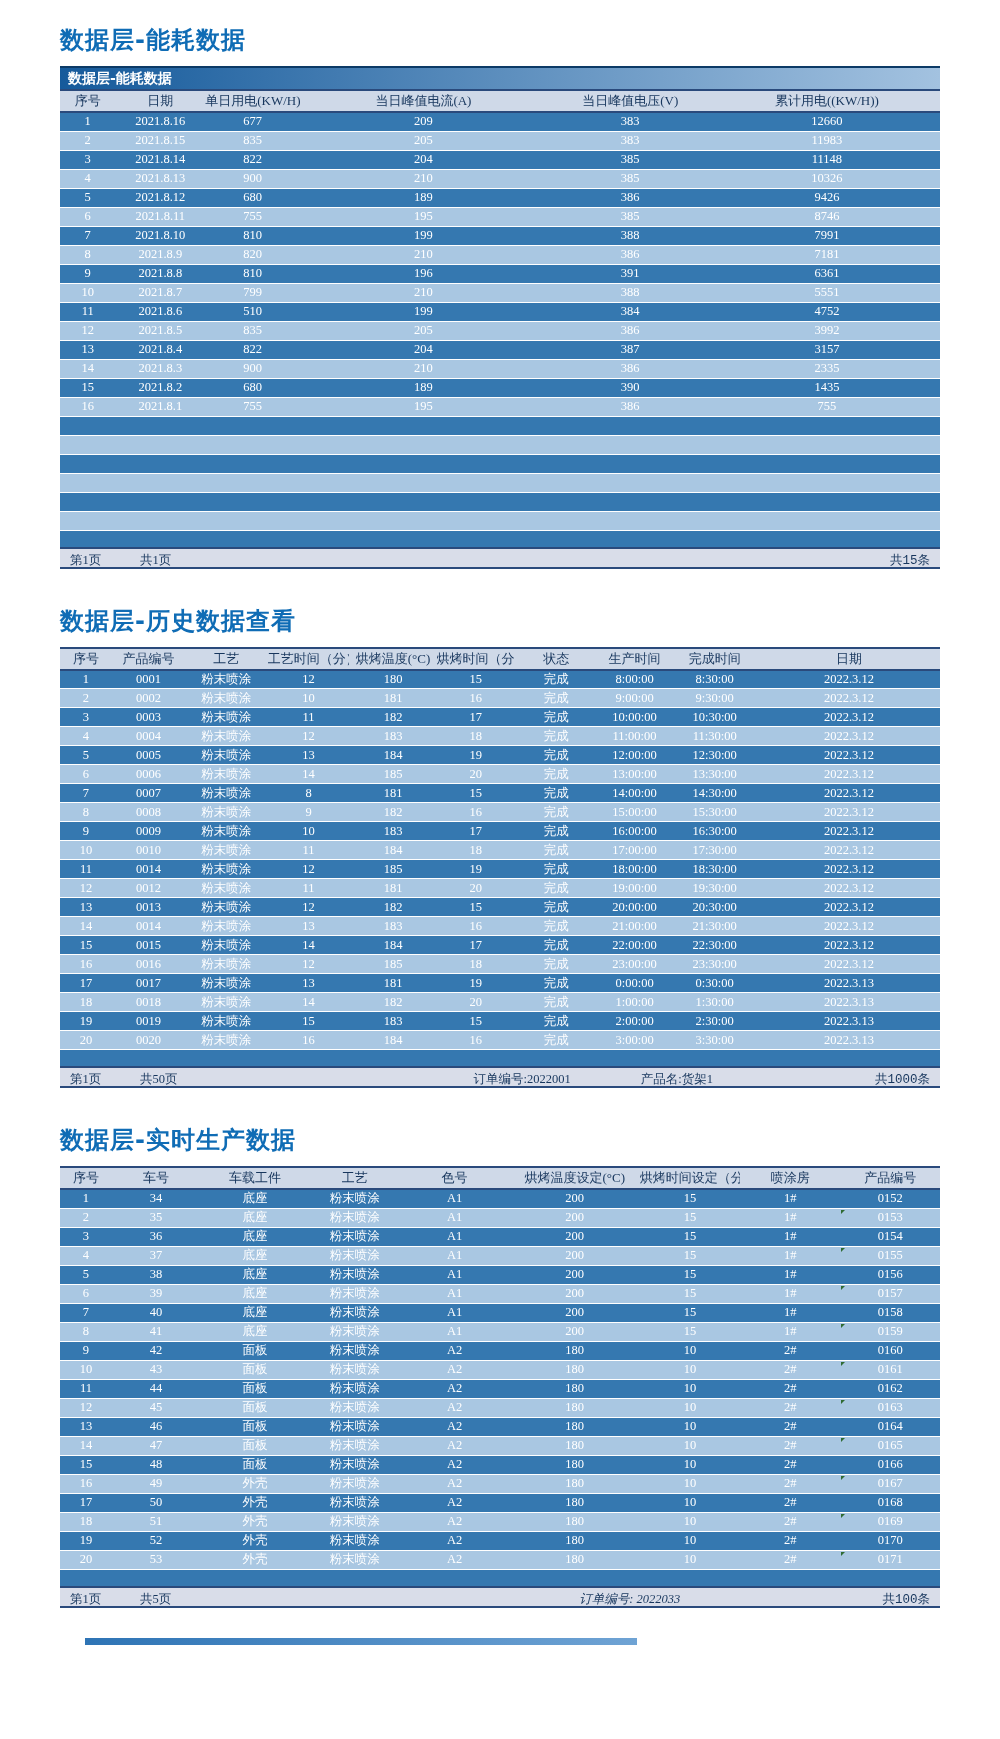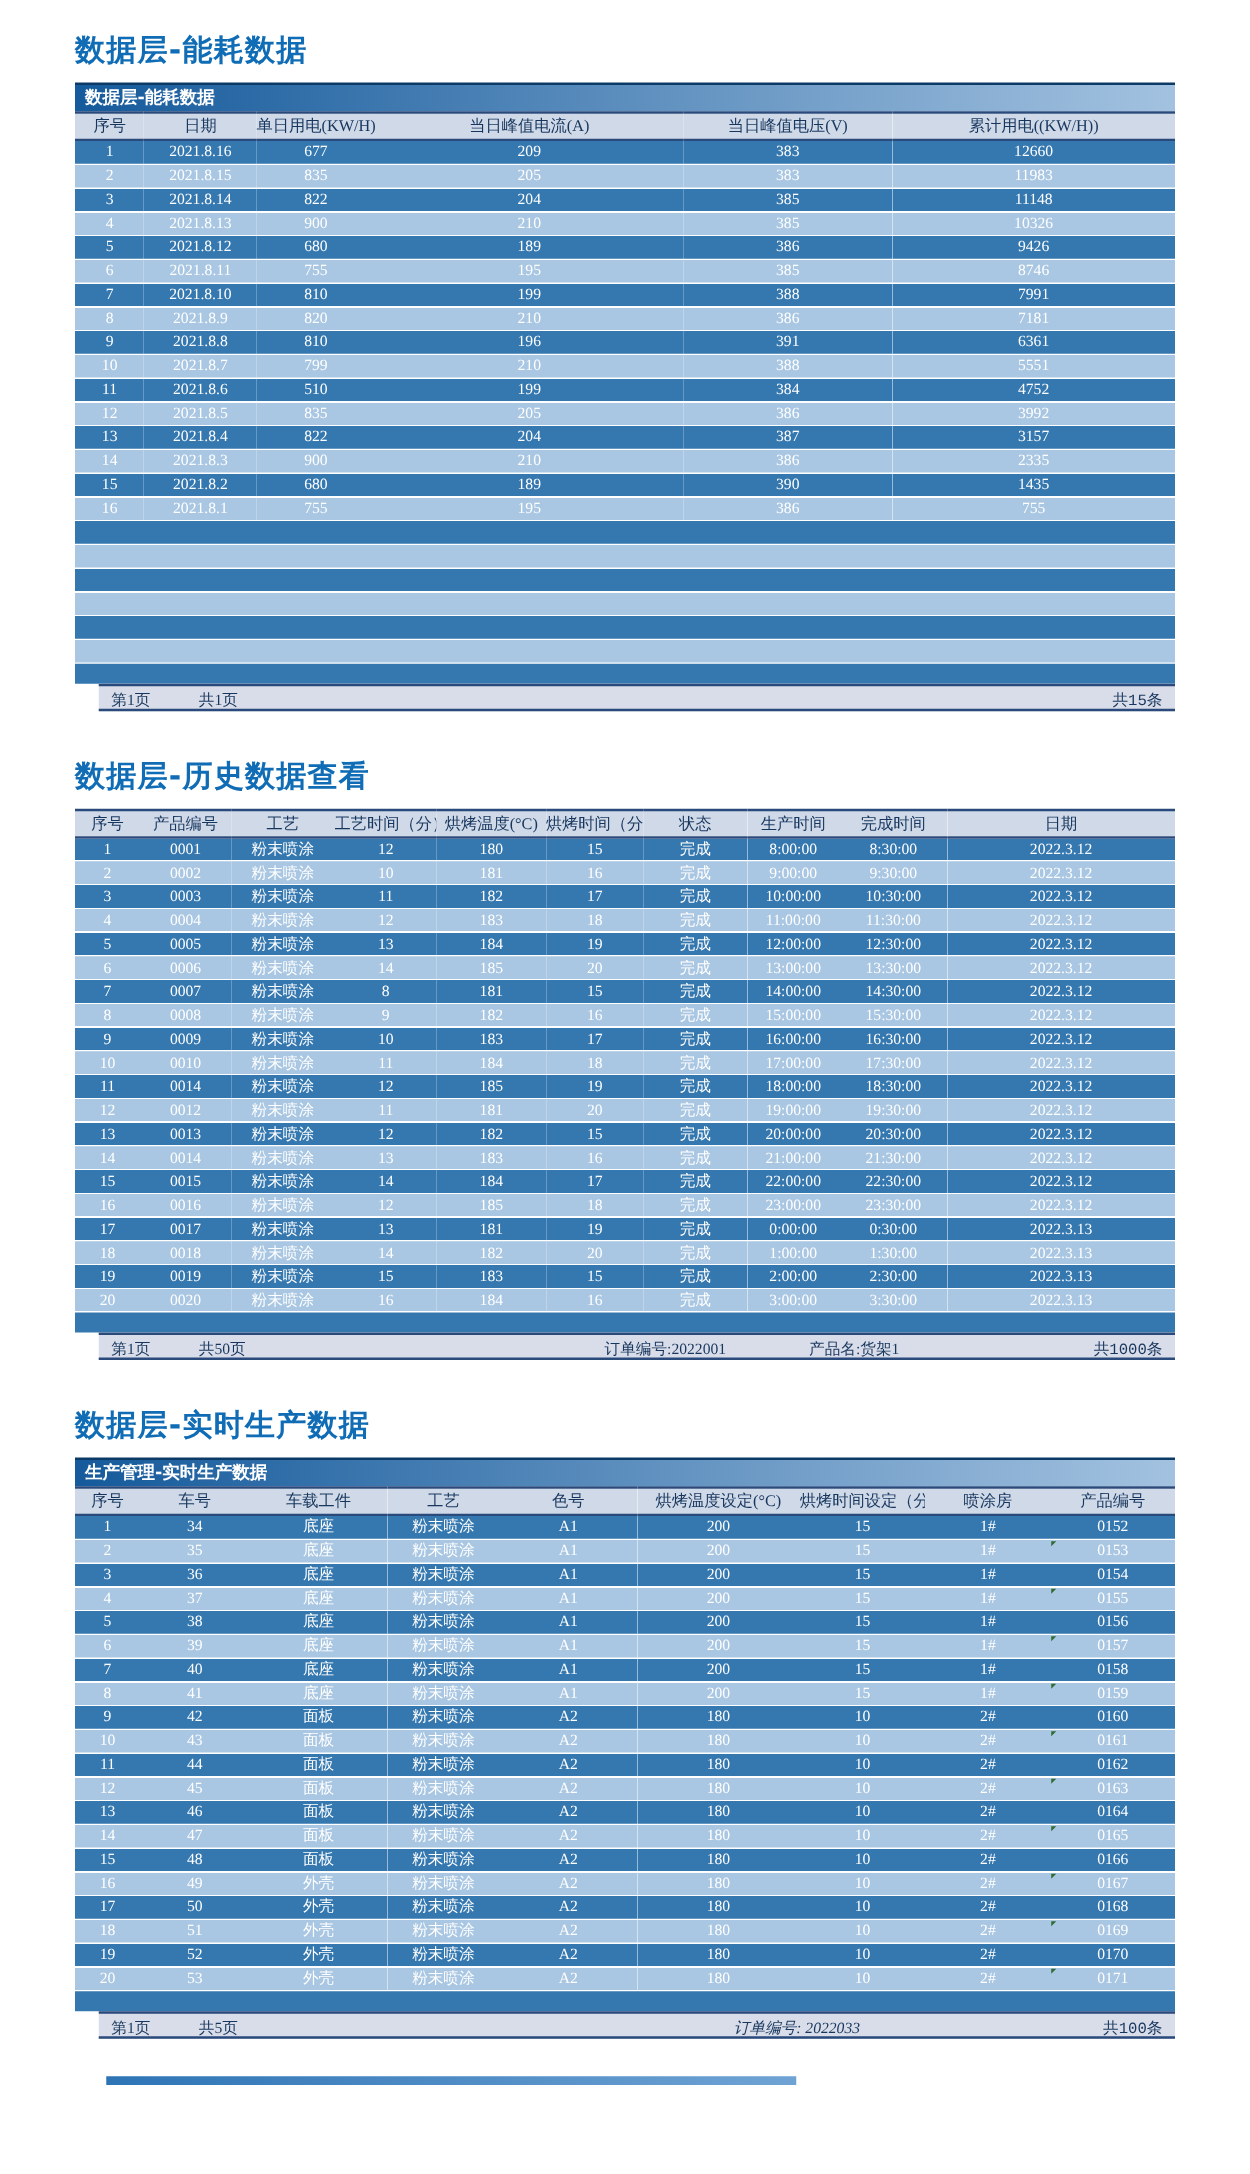--- a/index.html
+++ b/index.html
@@ -44,21 +44,21 @@
     border-bottom:1px solid #ffffff;white-space:nowrap;overflow:hidden;
     position:relative;
   }
   tr.dark td{background:var(--row-dark);}
   tr.light td{background:var(--row-light);}
   .band{height:16px;background:var(--row-dark);}
   .tfoot{
     position:relative;height:22px;background:var(--footer-bg);
     border-top:2px solid var(--line-dark);
     border-bottom:2px solid var(--line-dark);
-    font-size:12.5px;color:var(--head-text);margin-left:19px;
+    font-size:12.5px;color:var(--head-text);
   }
   .tfoot span{position:absolute;top:3px;white-space:nowrap;}
   .f-page{left:10px;}
   .f-pages{left:80px;}
   .f-order{left:47%;text-align:right;}
   .f-prod{left:66%;}
   .sec-realtime .f-order{left:59%;font-style:italic;}
   .f-total{right:10px;font-family:Liberation Mono, monospace;}
   .flag{
     position:absolute;left:1px;top:1px;width:0;height:0;
@@ -535,21 +535,20 @@
         <span class="f-order">订单编号:2022001</span>
         <span class="f-prod">产品名:货架1</span>
         <span class="f-total">共1000条</span>
       </div>
     </div>
   </div>
 
   <div class="sec sec-realtime">
     <h2 class="sec-title">数据层-实时生产数据</h2>
     <div class="panel">
-      <div class="panel-header">生产管理-实时生产数据</div>
       <table class="data">
           <colgroup>
             <col style="width: 5.9%;">
             <col style="width: 10%;">
             <col style="width: 12.5%;">
             <col style="width: 10.2%;">
             <col style="width: 12.5%;">
             <col style="width: 14.8%;">
             <col style="width: 11.4%;">
             <col style="width: 11.4%;">

